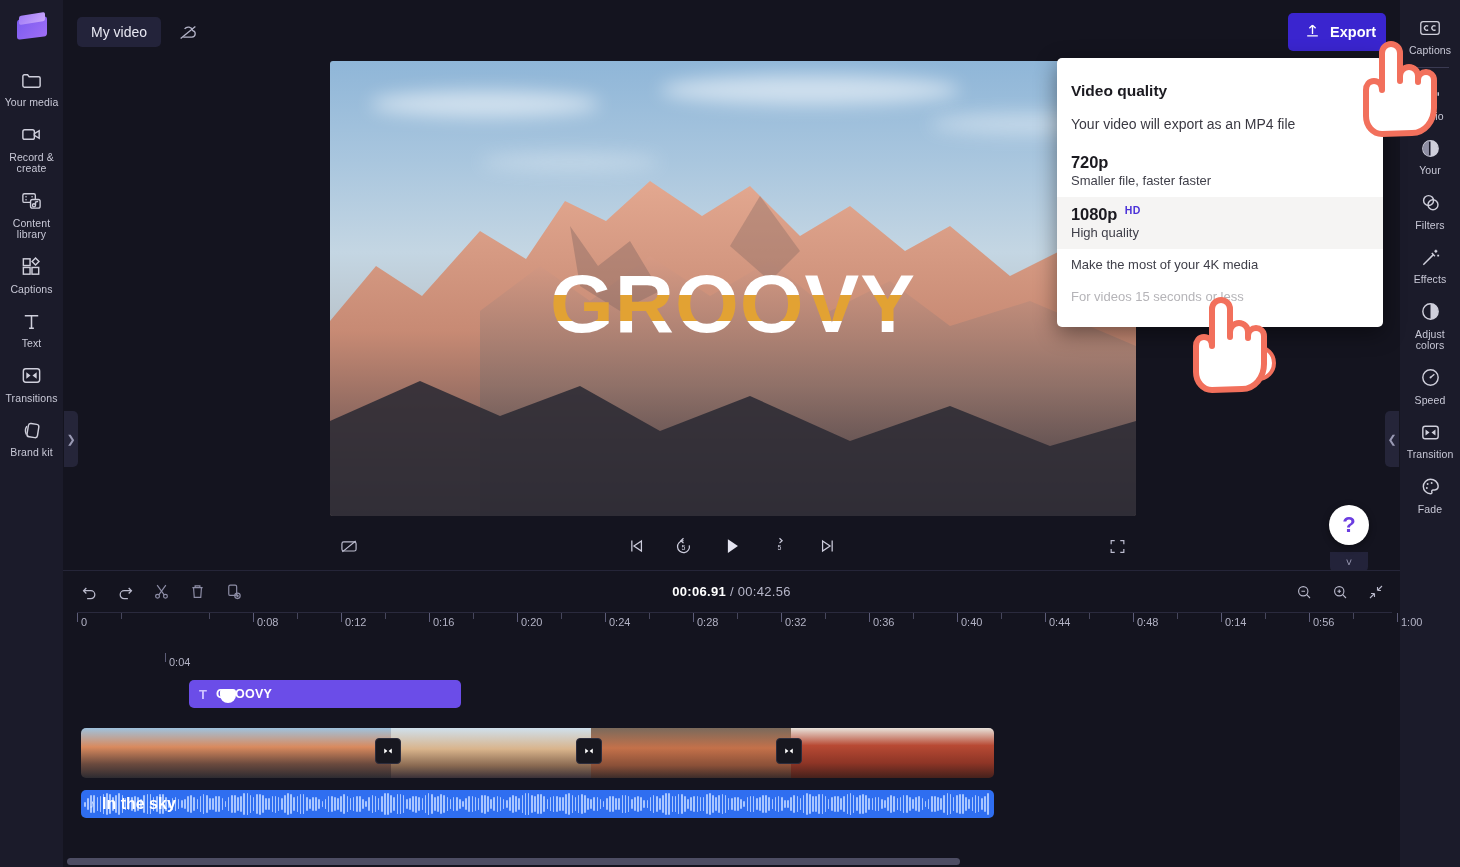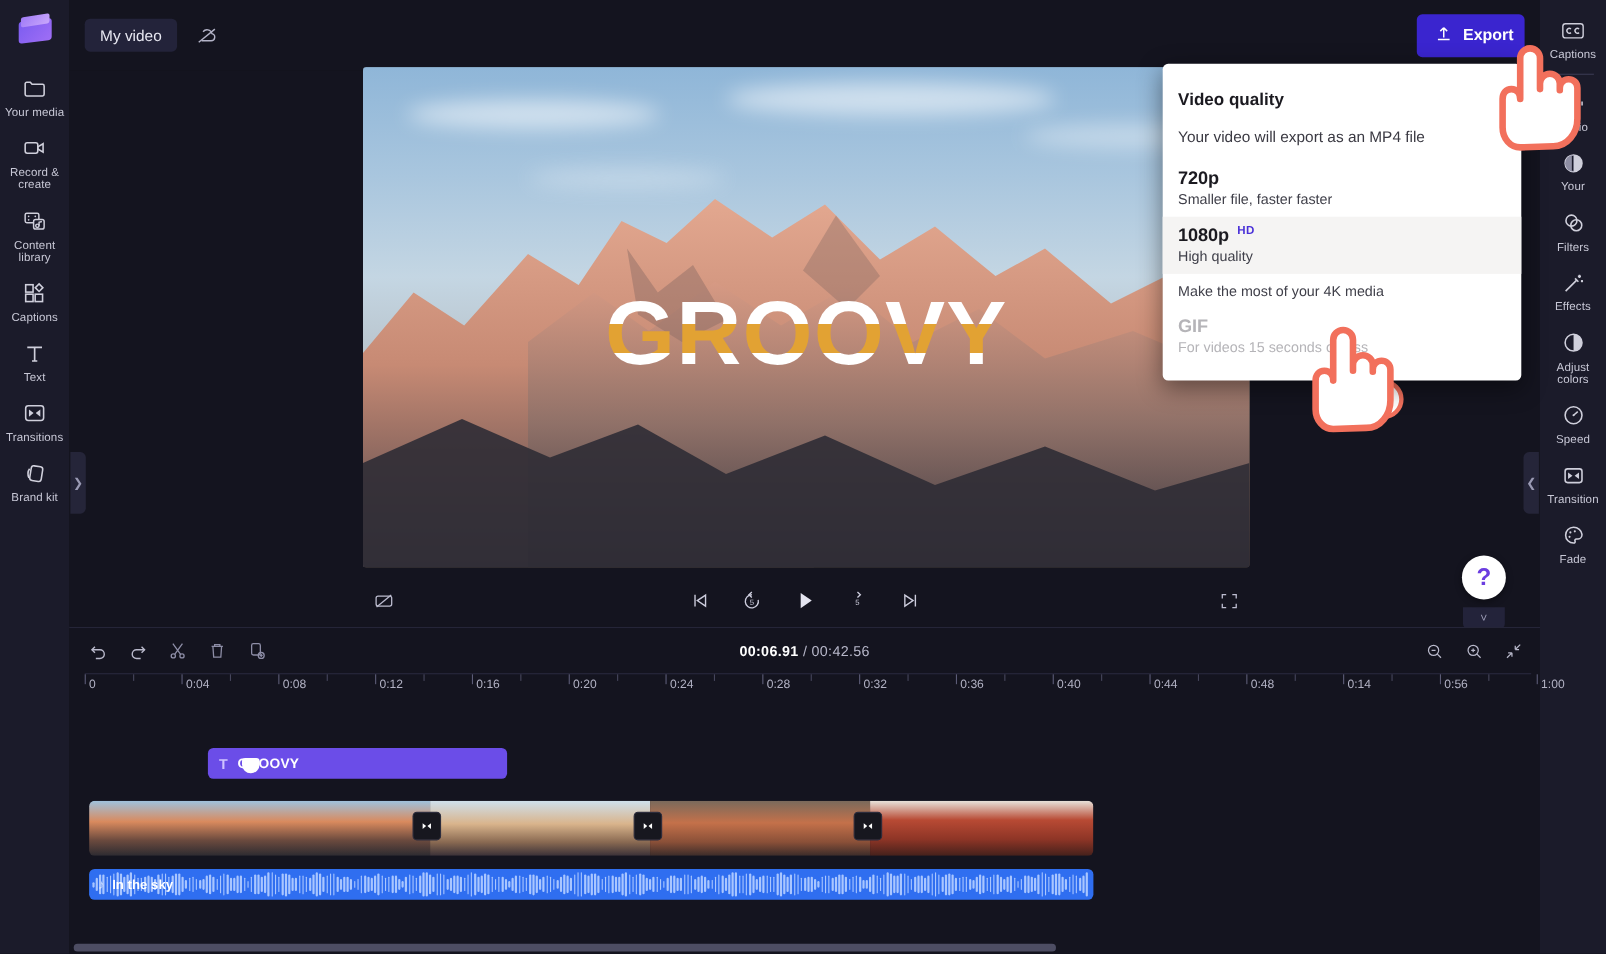--- a/index.html
+++ b/index.html
@@ -201,21 +201,21 @@
     position: absolute; left: 18px; top: 48px; width: 913px; height: 50px;
     border-radius: 5px; overflow: hidden; display: flex; cursor: pointer;
   }
   .vseg { height: 50px; position: relative; overflow: hidden; }
   .clip-audio {
     position: absolute; left: 18px; top: 110px; width: 913px; height: 28px;
     background: #2f6ef0; border-radius: 5px; display: flex; align-items: center;
     padding: 0 8px; gap: 7px; overflow: hidden; cursor: pointer;
   }
   .clip-audio .a-ico { color: #cfe0ff; font-size: 12px; z-index: 2; }
-  .clip-audio .a-lab { color: #fff; font-size: 12px; font-weight: 700; z-index: 2; white-space: nowrap; }
+  .clip-audio .a-lab { color: #fff; font-size: 16px; font-weight: 700; z-index: 2; white-space: nowrap; }
   .wave { position: absolute; left: 0; right: 0; top: 0; bottom: 0; display: flex; align-items: center; gap: 1.5px; padding: 0 3px; }
   .wave i { display: block; width: 2px; background: #a9c6ff; border-radius: 1px; }
 
   .trans-marker {
     position: absolute; top: 58px; width: 26px; height: 26px; border-radius: 4px;
     background: #17171f; display: flex; align-items: center; justify-content: center;
     cursor: pointer; z-index: 5; border: 1px solid #2c2c3c;
   }
   .playhead {
     position: absolute; left: 164px; top: 20px; bottom: 0; width: 2px;
@@ -604,21 +604,21 @@
     </div>
 
     <div class="ruler">
         <div class="tick" style="left: 0px;">
           <div class="bar"></div>
           <div class="lab">0</div>
         </div>
         <div class="tick minor" style="left: 44px;">
           <div class="bar"></div>
         </div>
-        <div class="tick" style="left: 88px;">
+        <div class="tick" style="left: 88px; margin-top: 40px;">
           <div class="bar"></div>
           <div class="lab">0:04</div>
         </div>
         <div class="tick minor" style="left: 132px;">
           <div class="bar"></div>
         </div>
         <div class="tick" style="left: 176px;">
           <div class="bar"></div>
           <div class="lab">0:08</div>
         </div>
@@ -1059,21 +1059,20 @@
       <div>
         <span class="em-name">1080p</span>
         <span class="em-badge">HD</span>
       </div>
       <div class="em-desc">High quality</div>
     </div>
     <div class="em-opt">
       <div class="em-desc">Make the most of your 4K media</div>
     </div>
     <div class="em-opt disabled">
-      <div><span class="em-name">GIF</span></div>
       <div class="em-desc">For videos 15 seconds or less</div>
     </div>
   </div>
 
   <div class="hand" style="left:1352px;top:34px;">
     <svg width="96" height="108" viewBox="0 0 96 108">
       <path d="M30 100c-9 0-16-8-16-18V56c0-5 3-9 8-9s8 4 8 9v-7 -30c0-5 4-9 9-9s9 4 9 9v28 -5c0-5 4-9 9-9s9 4 9 9v6 -2c0-5 4-8 8-8s8 3 8 8v28c0 13-9 25-22 25z" fill="#fff" stroke="#f2705c" stroke-width="6" stroke-linejoin="round"></path>
     </svg>
   </div>
   <div class="badge-num" style="left:1400px;top:85px;width:36px;height:36px;font-size:17px;">1</div>

